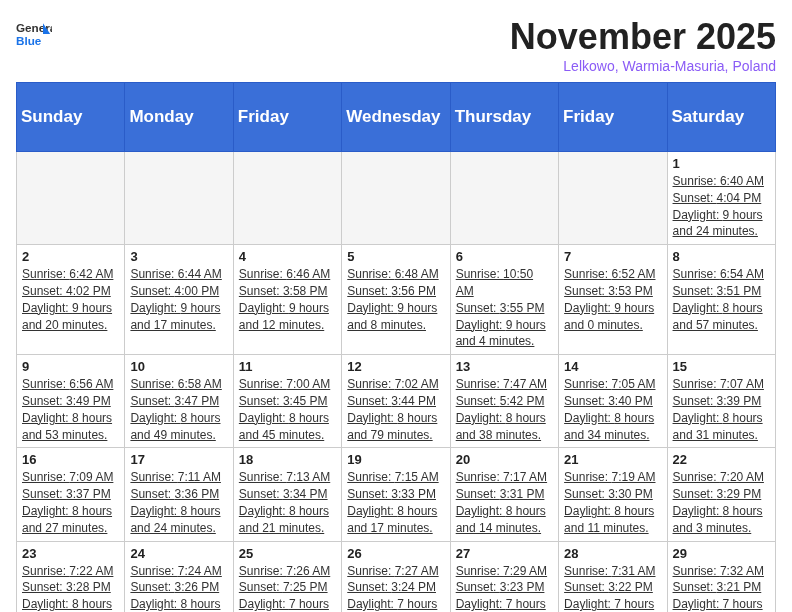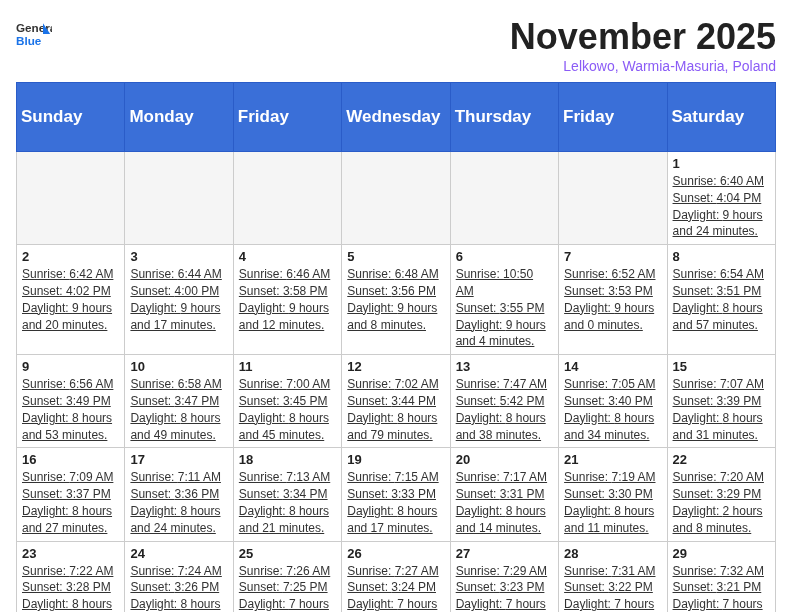--- a/index.html
+++ b/index.html
@@ -213,21 +213,21 @@
       <td>
         <span class="day-number">20</span>
         <div class="day-info">Sunrise: <span>7:17 AM</span><br>Sunset: <span>3:31 PM</span><br>Daylight: <span>8 hours and 14 minutes.</span></div>
       </td>
       <td>
         <span class="day-number">21</span>
         <div class="day-info">Sunrise: <span>7:19 AM</span><br>Sunset: <span>3:30 PM</span><br>Daylight: <span>8 hours and 11 minutes.</span></div>
       </td>
       <td>
         <span class="day-number">22</span>
-        <div class="day-info">Sunrise: <span>7:20 AM</span><br>Sunset: <span>3:29 PM</span><br>Daylight: <span>2 hours and 8 minutes.</span></div>
+        <div class="day-info">Sunrise: <span>7:20 AM</span><br>Sunset: <span>3:29 PM</span><br>Daylight: <span>8 hours and 3 minutes.</span></div>
       </td>
     </tr>
 
     <tr>
       <td>
         <span class="day-number">23</span>
         <div class="day-info">Sunrise: <span>7:22 AM</span><br>Sunset: <span>3:28 PM</span><br>Daylight: <span>8 hours and 5 minutes.</span></div>
       </td>
       <td>
         <span class="day-number">24</span>

